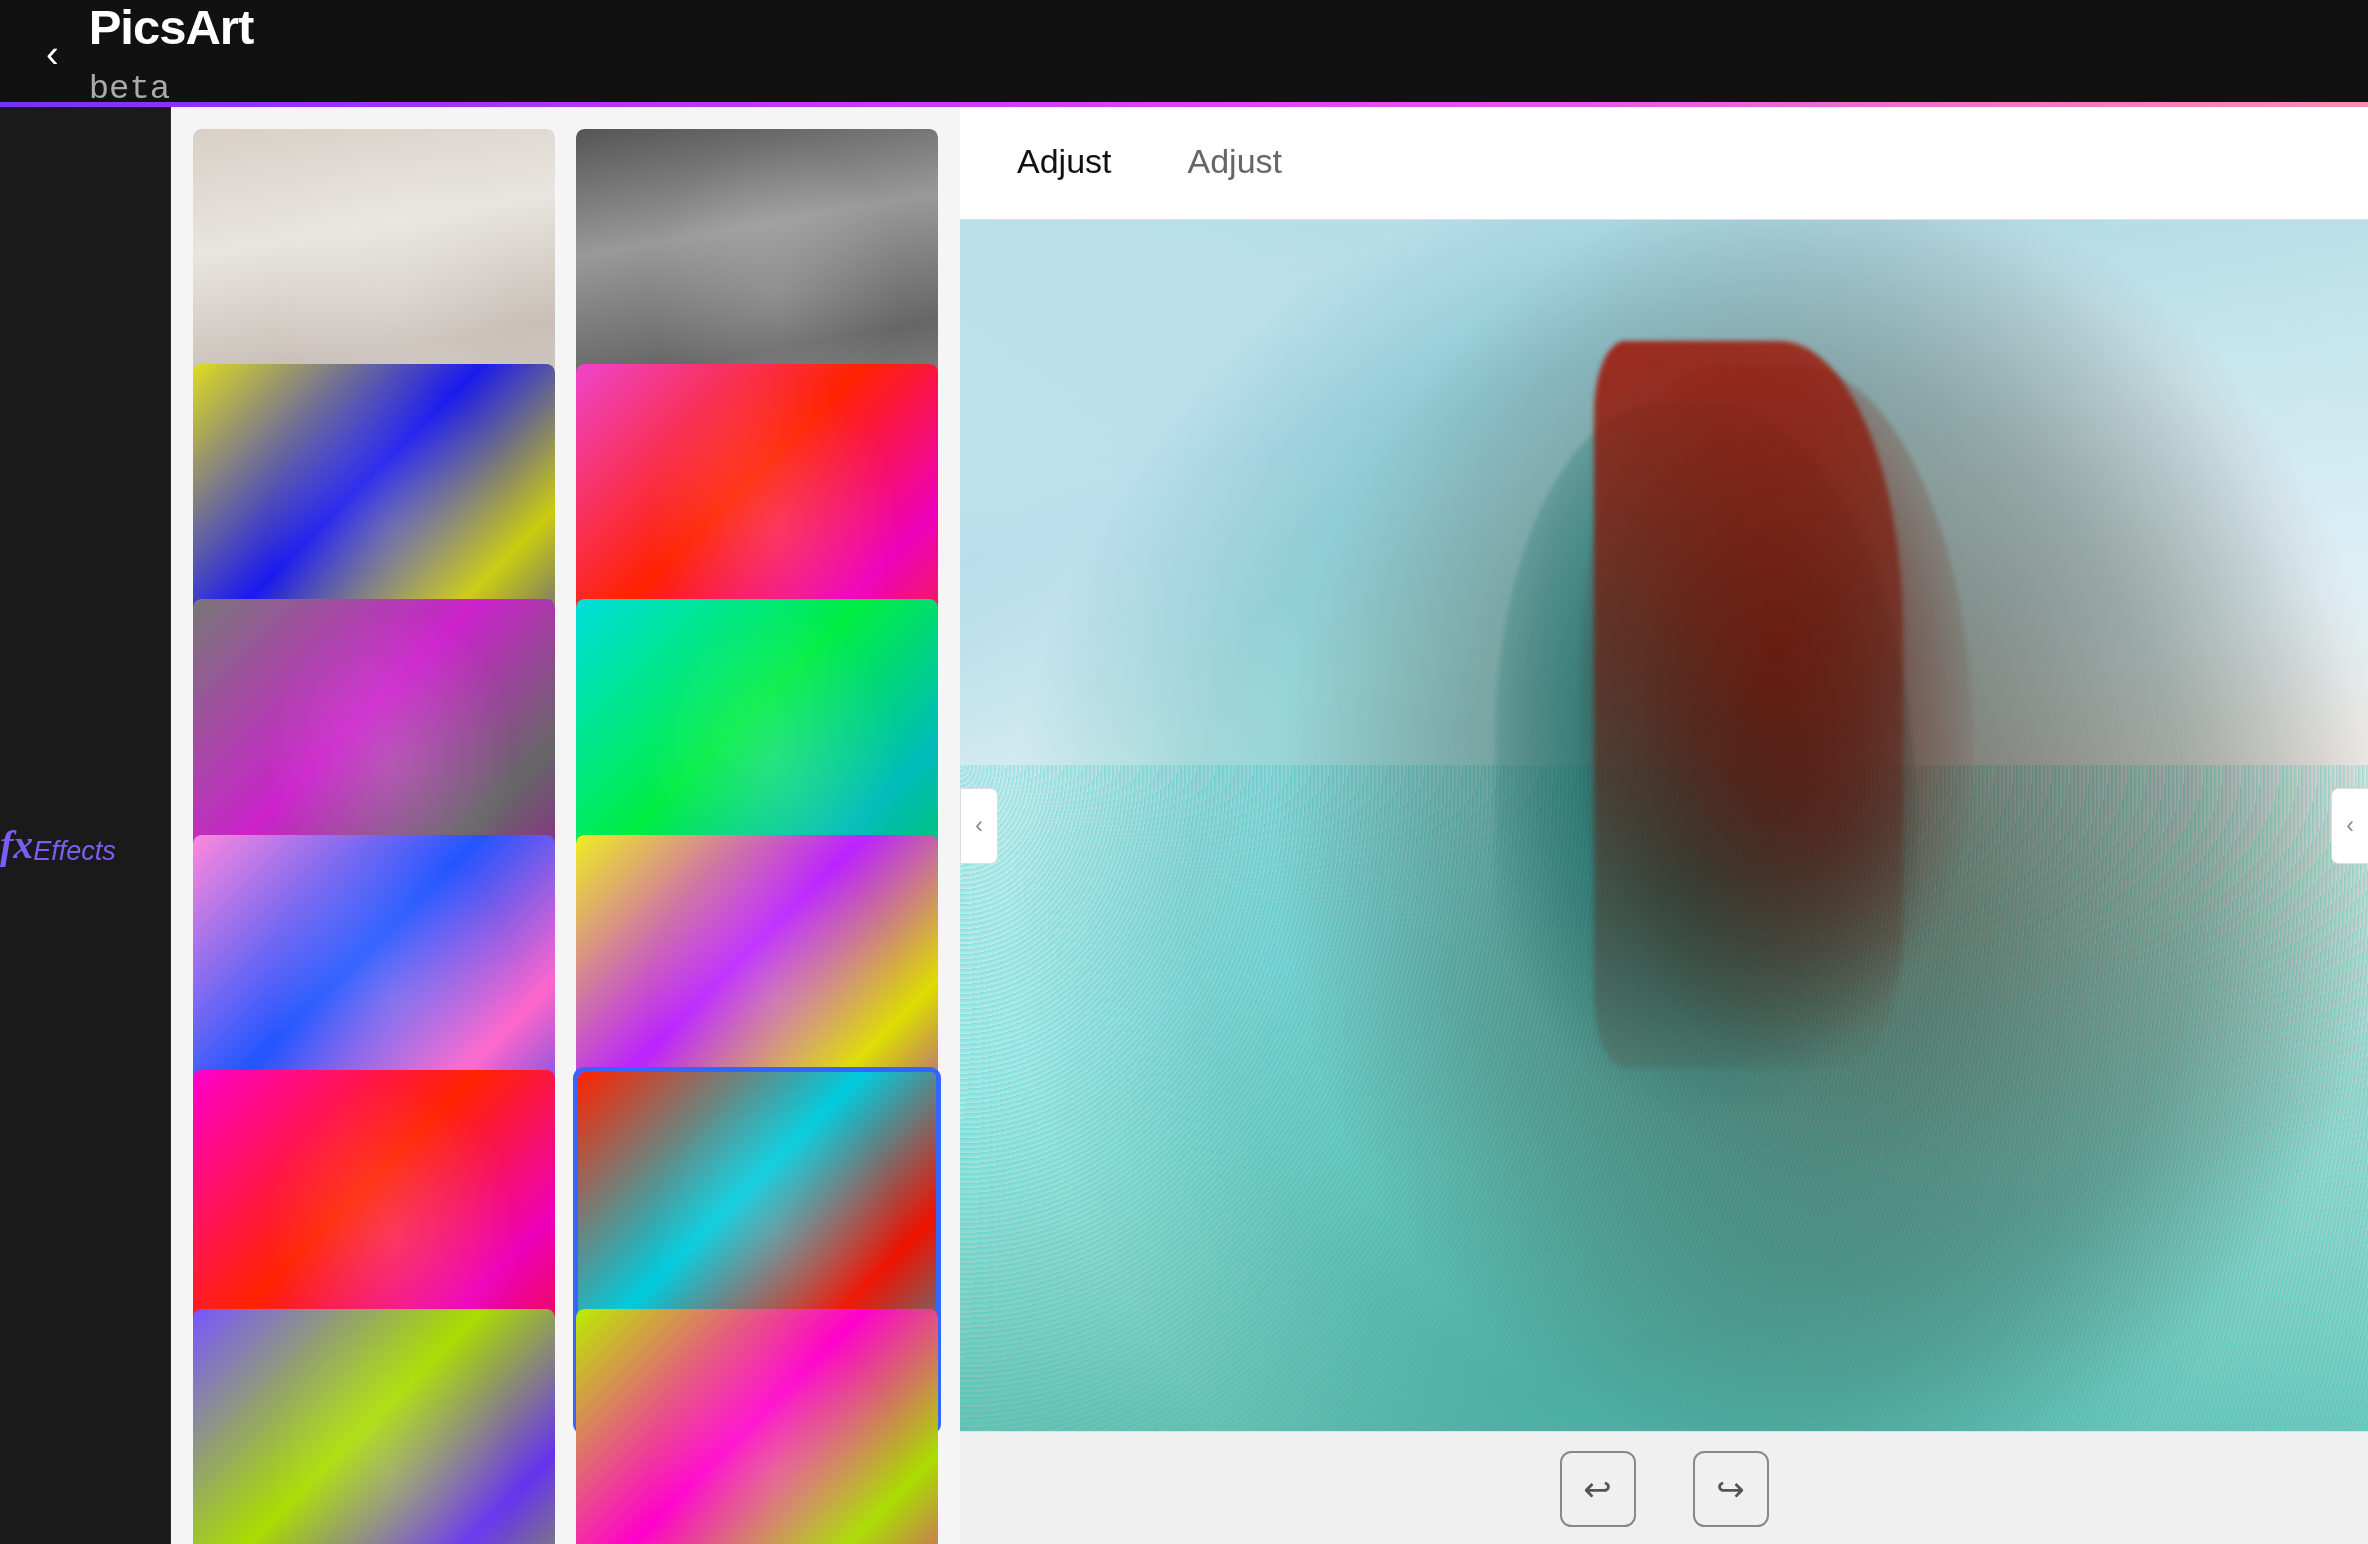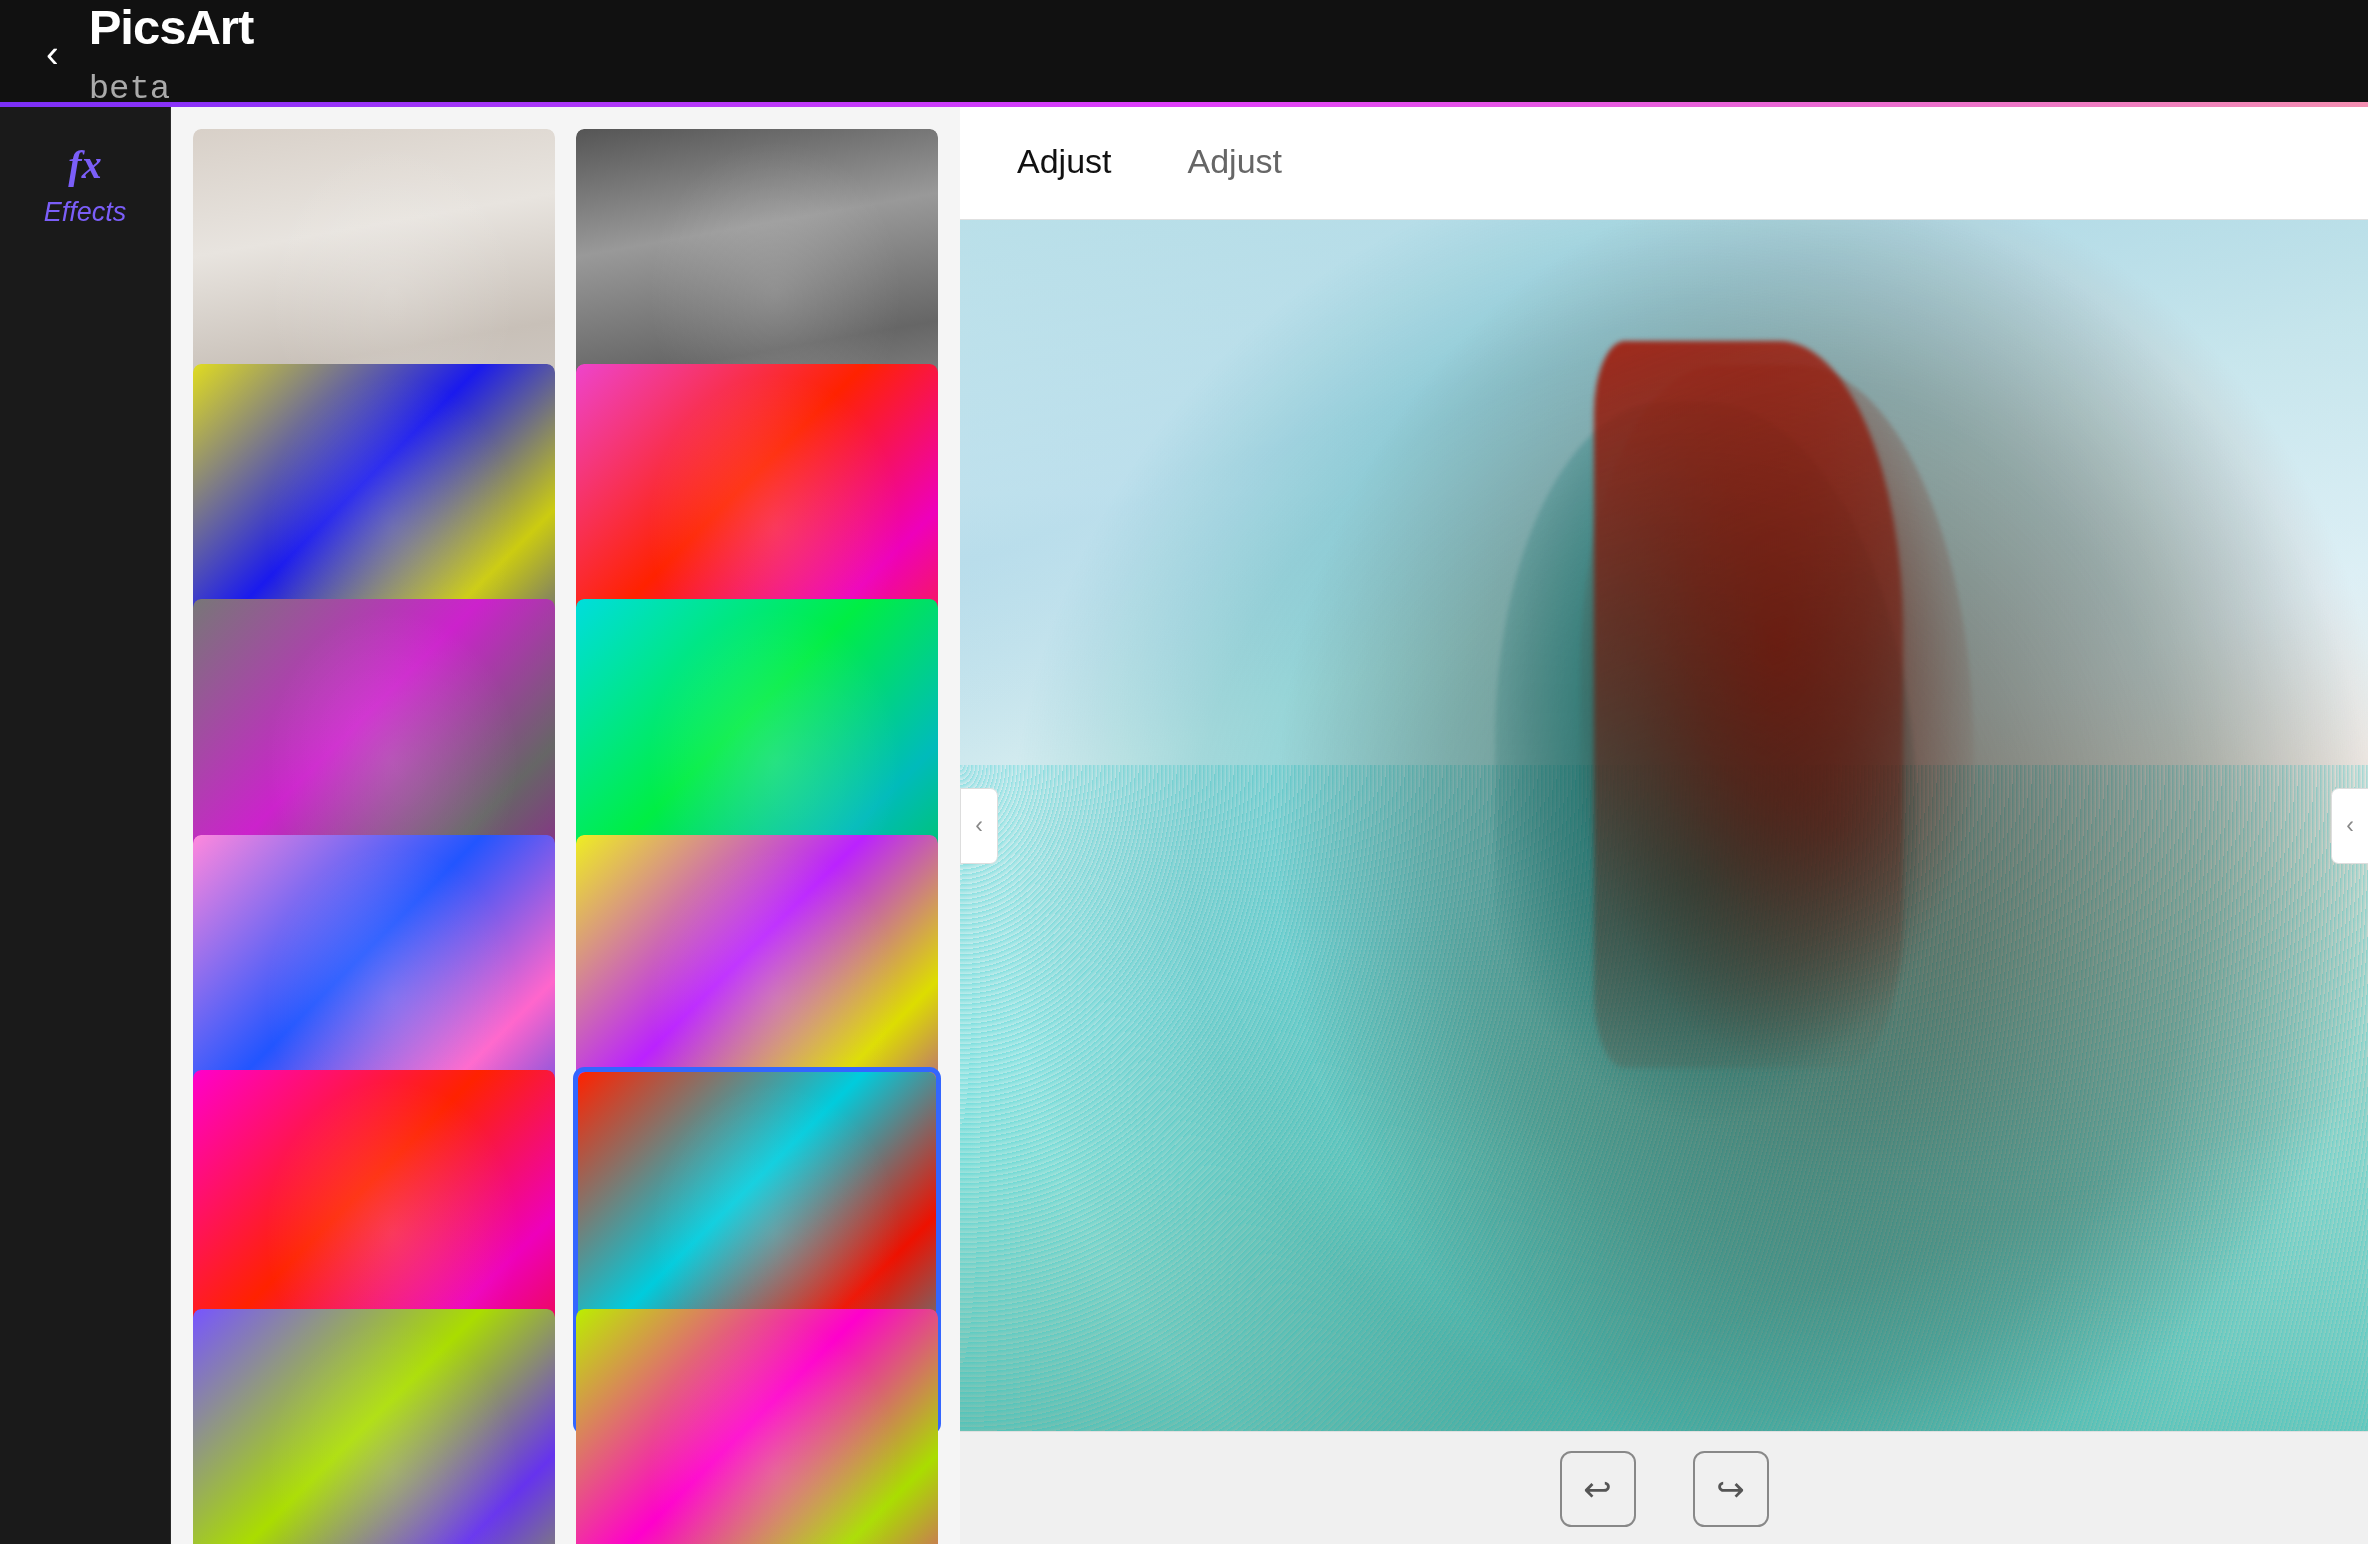--- a/index.html
+++ b/index.html
@@ -57,21 +57,21 @@
       display: flex;
       flex: 1;
       overflow: hidden;
     }
 
     
     .sidebar {
       width: 171px;
       background: #1a1a1a;
       display: flex;
-      flex-direction: column;
+      flex-direction: row;
       align-items: center;
       padding-top: 38px;
       flex-shrink: 0;
       border-right: 1px solid #2a2a2a;
     }
     .fx-icon {
       font-size: 40px;
       color: #7b5ef8;
       font-style: italic;
       font-weight: 700;

